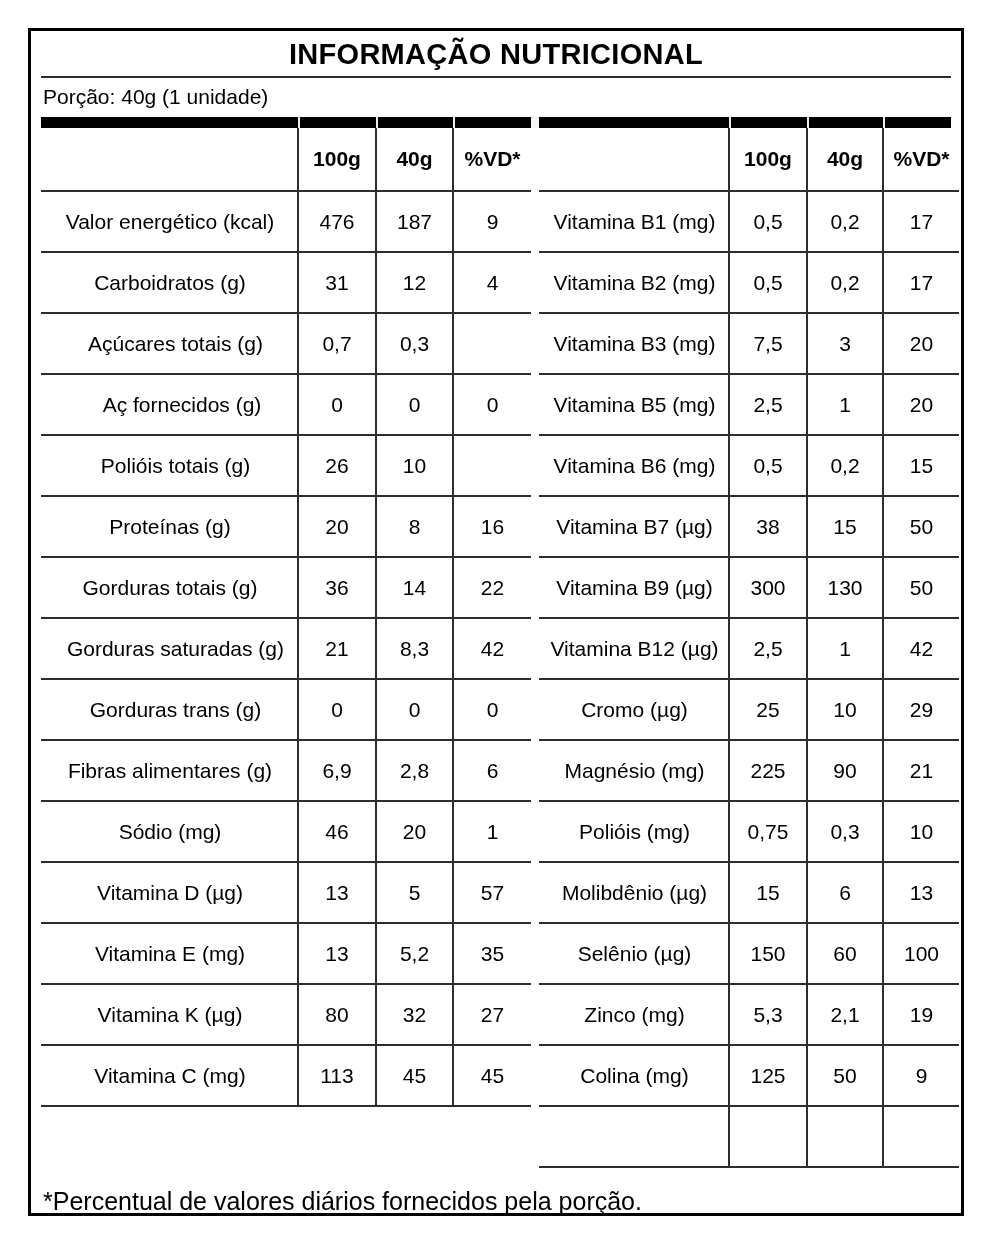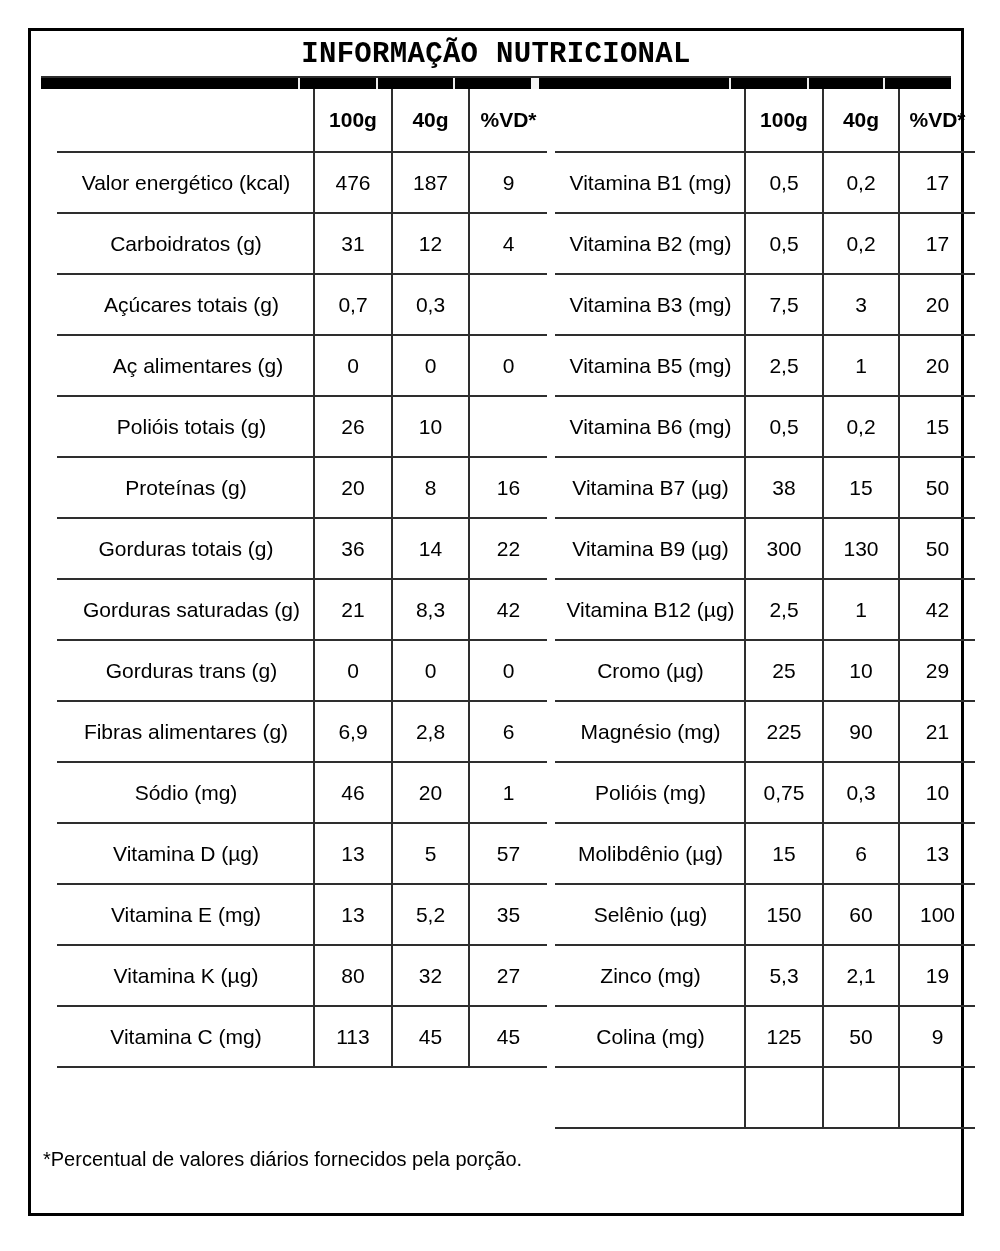--- a/index.html
+++ b/index.html
@@ -22,21 +22,20 @@
     box-sizing: border-box;
     padding: 0 10px;
     background: #ffffff;
   }
   .title {
     font-size: 29px;
     font-weight: bold;
     text-align: center;
     padding: 7px 0 5px 0;
     letter-spacing: 0.3px;
-    font-family: Liberation Mono, monospace;
   }
   .title-rule {
     border-bottom: 2px solid #2e2e2e;
   }
   .portion {
     font-size: 21px;
     padding: 7px 0 8px 2px;
   }
   .thick-bar {
     height: 11px;
@@ -53,21 +52,20 @@
   .n1 { left: 257px; }
   .n2 { left: 335px; }
   .n3 { left: 412px; }
   .n4 { left: 490px; width: 8px; background: #f5f5f5; }
   .n5 { left: 688px; }
   .n6 { left: 766px; }
   .n7 { left: 842px; }
   .tables {
     display: flex;
     align-items: flex-start;
-    margin-left: 16px;
   }
   table {
     border-collapse: collapse;
     table-layout: fixed;
   }
   .t-left  { width: 490px; }
   .t-right { width: 420px; margin-left: 8px; }
   tr { border-bottom: 2px solid #2e2e2e; }
   th, td {
     padding: 0;
@@ -77,32 +75,33 @@
     overflow: hidden;
     white-space: nowrap;
   }
   thead th { height: 62px; font-weight: bold; text-align: center; }
   th:nth-child(n+2), td:nth-child(n+2) { border-left: 2px solid #2e2e2e; }
   .lbl { text-align: center; padding-left: 2px; }
   .ind1 { padding-left: 13px; }
   .ind2 { padding-left: 26px; }
   .num { text-align: center; }
   .footnote {
-    font-size: 20px;
+    font-size: 25px;
     padding: 19px 0 0 2px;
   }
 </style>
 </head>
 <body>
 
 <div class="panel">
 
   <div class="title">INFORMAÇÃO NUTRICIONAL</div>
   <div class="title-rule"></div>
 
+  <div class="portion">Porção: 40g (1 unidade)</div>
 
   <div class="thick-bar">
     <span class="notch n1"></span>
     <span class="notch n2"></span>
     <span class="notch n3"></span>
     <span class="notch n4"></span>
     <span class="notch n5"></span>
     <span class="notch n6"></span>
     <span class="notch n7"></span>
   </div>
@@ -137,21 +136,21 @@
             <td class="num">12</td>
             <td class="num">4</td>
           </tr>
           <tr>
             <td class="lbl ind1">Açúcares totais (g)</td>
             <td class="num">0,7</td>
             <td class="num">0,3</td>
             <td class="num"></td>
           </tr>
           <tr>
-            <td class="lbl ind2">Aç alimentares (g)</td>
+            <td class="lbl ind2">Aç fornecidos (g)</td>
             <td class="num">0</td>
             <td class="num">0</td>
             <td class="num">0</td>
           </tr>
           <tr>
             <td class="lbl ind1">Polióis totais (g)</td>
             <td class="num">26</td>
             <td class="num">10</td>
             <td class="num"></td>
           </tr>

